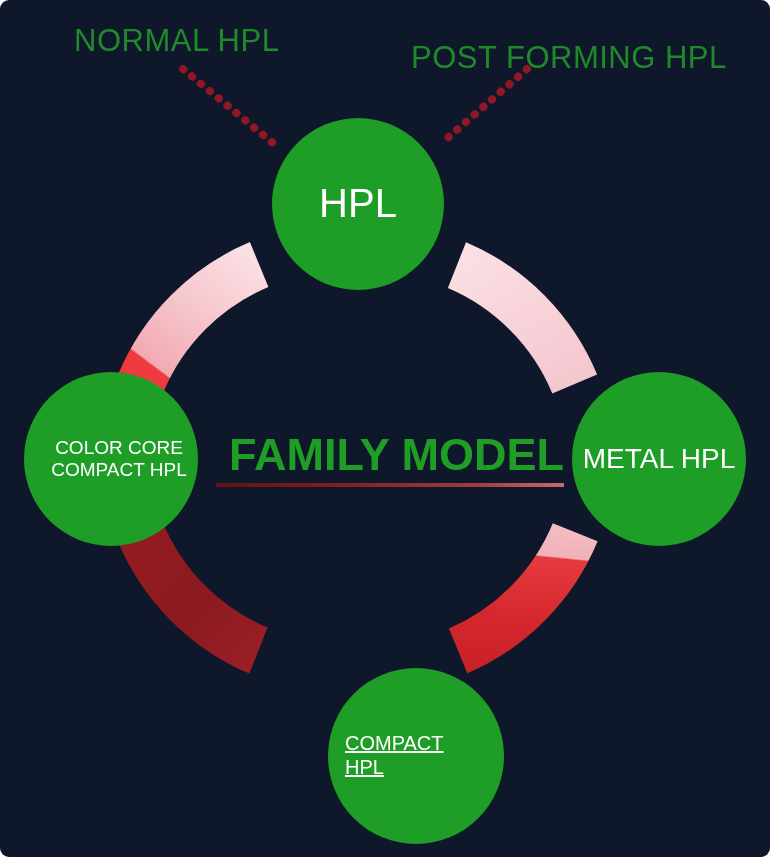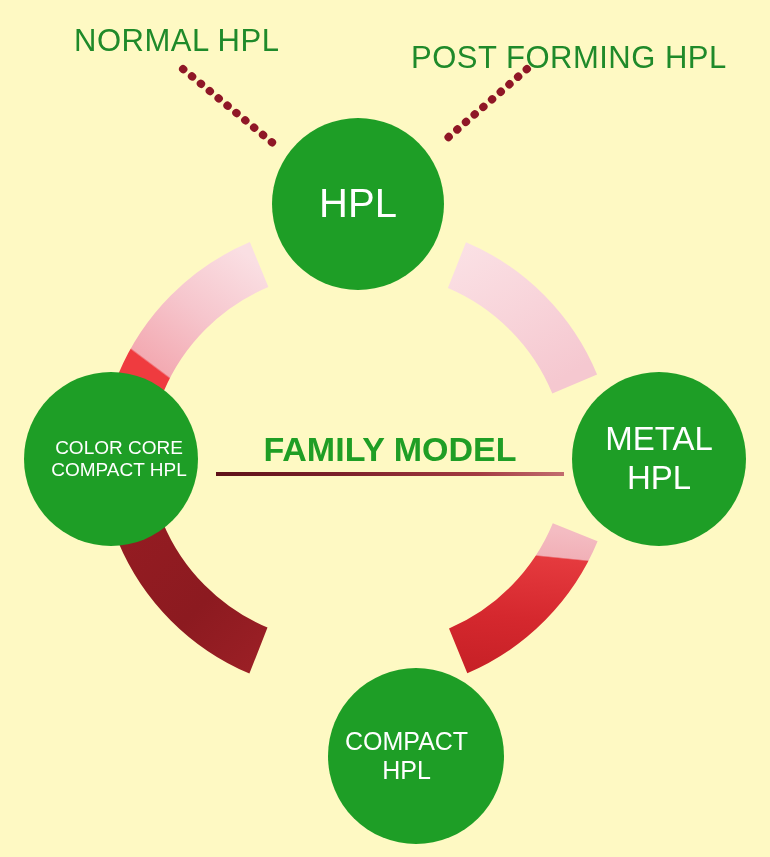--- a/index.html
+++ b/index.html
@@ -7,22 +7,23 @@
     padding: 0;
     background: #ffffff;
   }
   body {
     font-family: "Liberation Sans", sans-serif;
   }
   #stage {
     position: relative;
     width: 770px;
     height: 857px;
-    background: #fef9c3;
+    background: #0f172a;
     overflow: hidden;
+    border-radius: 9px;
   }
 
   
   .callout-label {
     position: absolute;
     color: #1f8a2a;
     font-family: "Liberation Sans", sans-serif;
     font-weight: 400;
     font-size: 31px;
     letter-spacing: 0.5px;
@@ -63,55 +64,57 @@
   #node-hpl {
     left: 272px; top: 118px;
     width: 172px; height: 172px;
   }
   #node-hpl .node-label { font-size: 40px; }
 
   #node-metal-hpl {
     left: 572px; top: 372px;
     width: 174px; height: 174px;
   }
-  #node-metal-hpl .node-label { font-size: 33px; }
+  #node-metal-hpl .node-label { font-size: 28px; }
 
   #node-color-core {
     left: 24px; top: 372px;
     width: 174px; height: 174px;
   }
   #node-color-core .node-label { font-size: 19px; margin-left: 16px; }
 
   #node-compact-hpl {
     left: 328px; top: 668px;
     width: 176px; height: 176px;
     justify-content: flex-start;
     padding-left: 17px;
   }
   #node-compact-hpl .node-label {
-    font-size: 25px;
-    text-align: center;
+    font-size: 20px;
+    text-align: left;
+    text-decoration: underline;
   }
 
   
   #center-title-wrap {
     position: absolute;
     left: 216px;
     top: 432px;
     width: 348px;
     text-align: center;
   }
   #center-title {
     color: #1f9e25;
     font-family: "Liberation Sans", sans-serif;
     font-weight: bold;
-    font-size: 34px;
+    font-size: 45px;
     letter-spacing: 0px;
     line-height: 1;
     white-space: nowrap;
+    text-align: right;
   }
   #center-title-underline {
     margin-top: 6px;
     height: 4px;
     width: 100%;
     background: linear-gradient(to right, #5e1219 0%, #7b2029 35%, #a33b41 75%, #c26d6f 100%);
   }
 </style>
 </head>
 <body>

